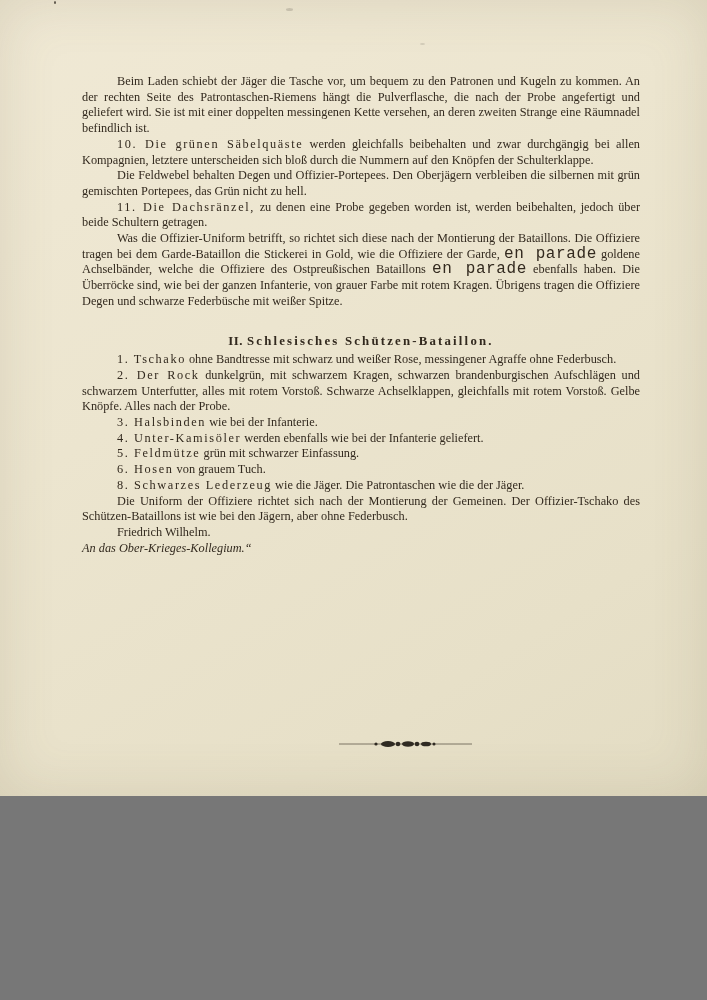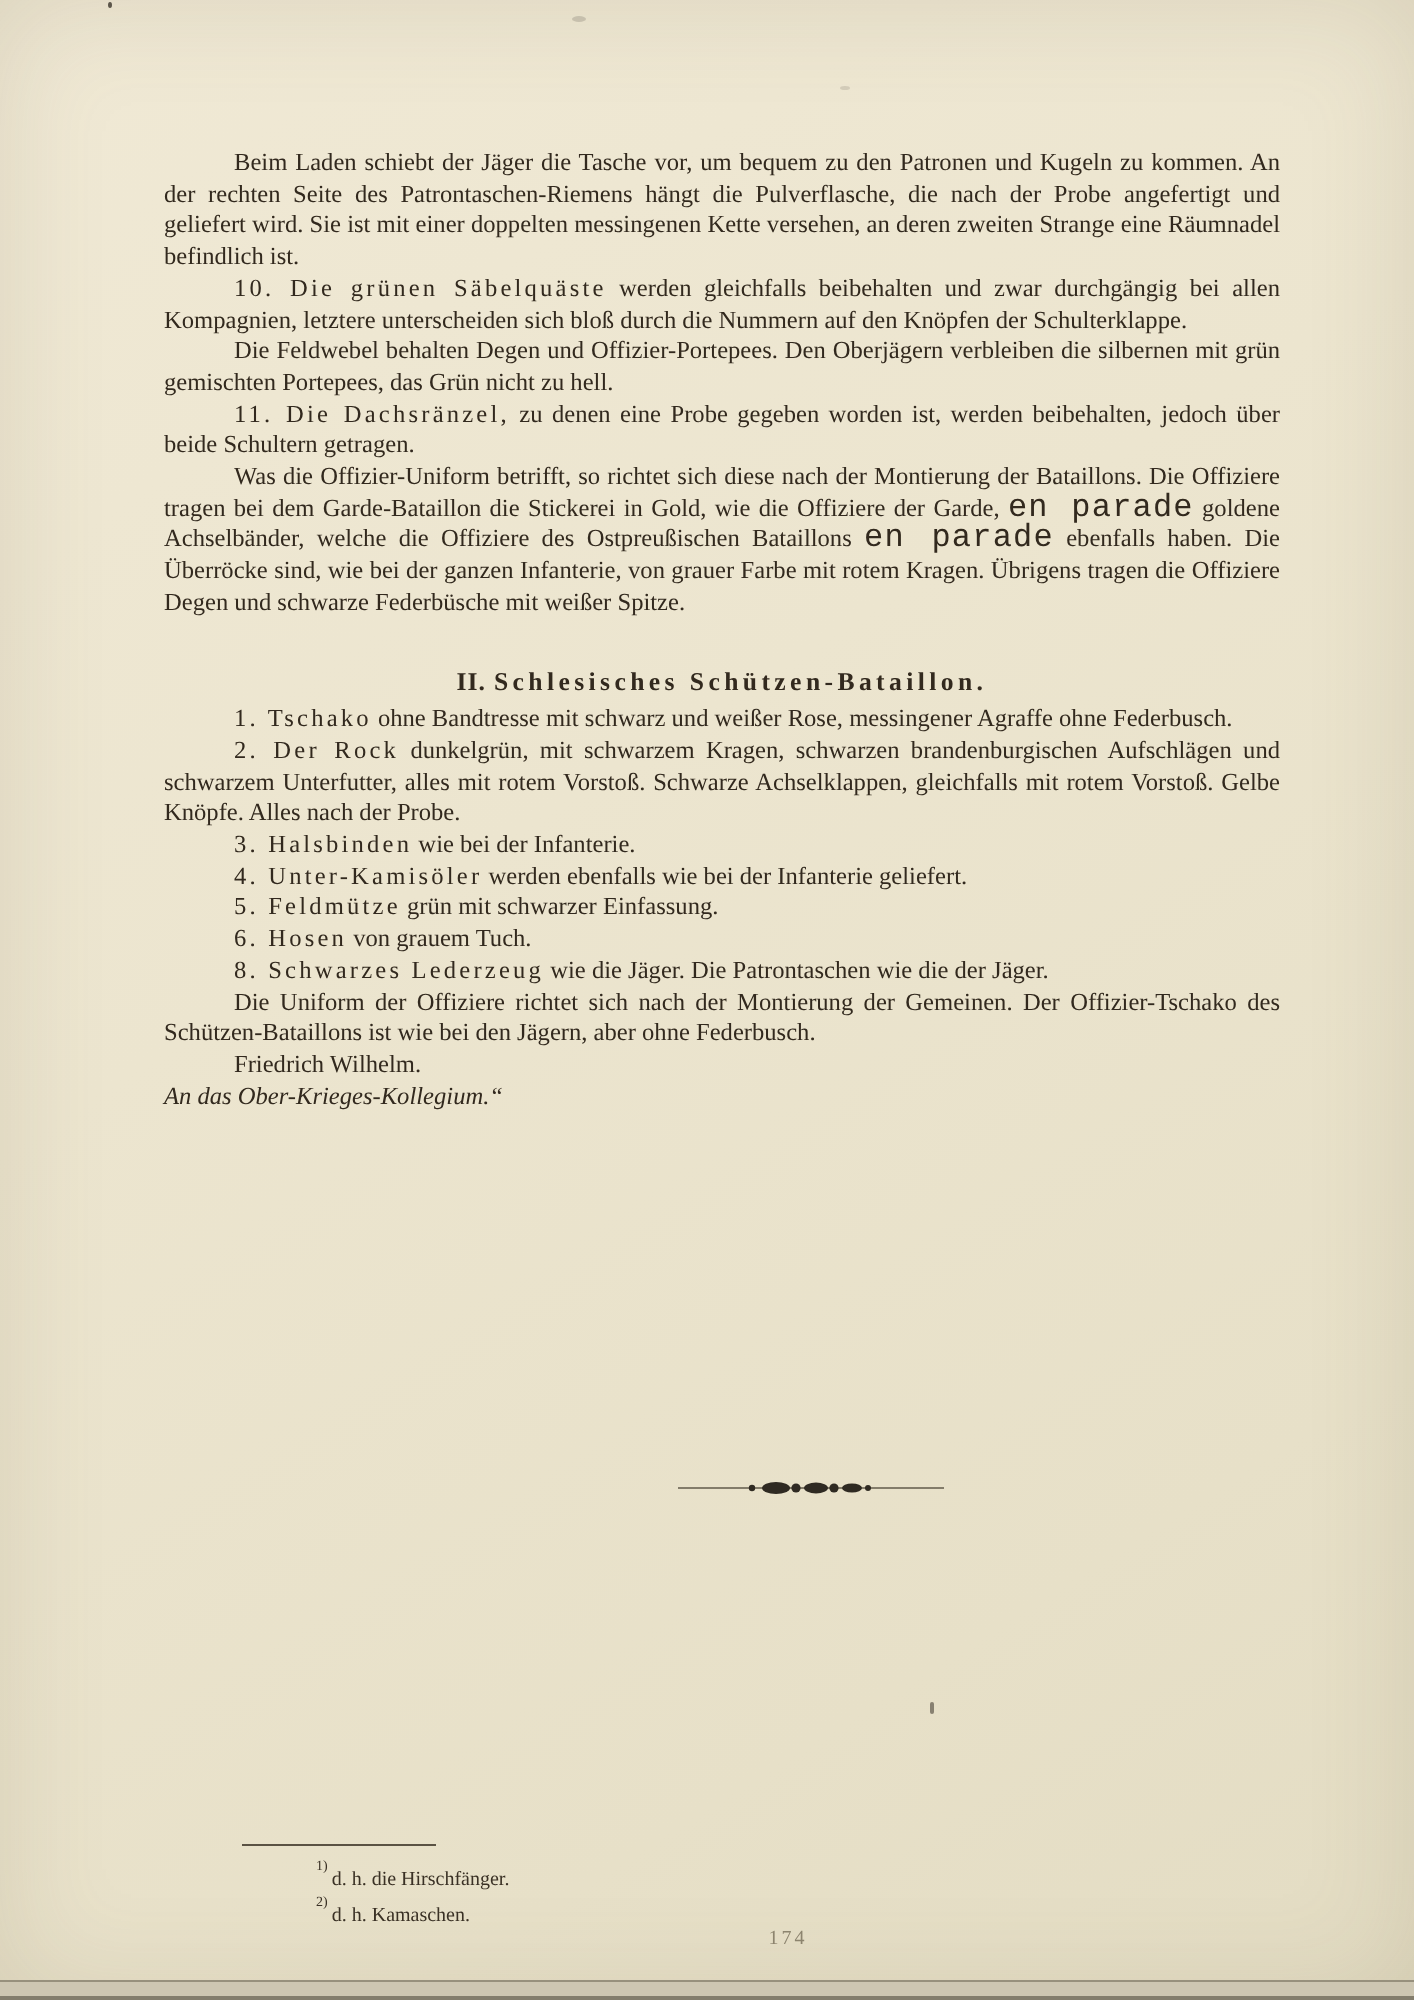--- a/index.html
+++ b/index.html
@@ -1,18 +1,18 @@
 <!DOCTYPE html>
 <html lang="de"><head>
 <meta charset="utf-8">
 <style>
   html,body { margin:0; padding:0; background:#777; }
   .page {
     position:relative;
-    width:707px; height:1000px;
+    width:707px; height:796px;
     margin:0 auto;
     background: linear-gradient(148deg, #f0e9d5 0%, #ece5cf 40%, #e7e0c8 78%, #e3dcc3 100%);
     box-shadow: inset 0 0 55px rgba(110,100,70,.16);
     overflow:hidden;
     font-family:"Liberation Serif","DejaVu Serif",serif;
     color:#32291e;
   }
   .textblock {
     position:absolute; left:82px; top:74px; width:558px;
     font-size:12.3px; line-height:15.7px;

